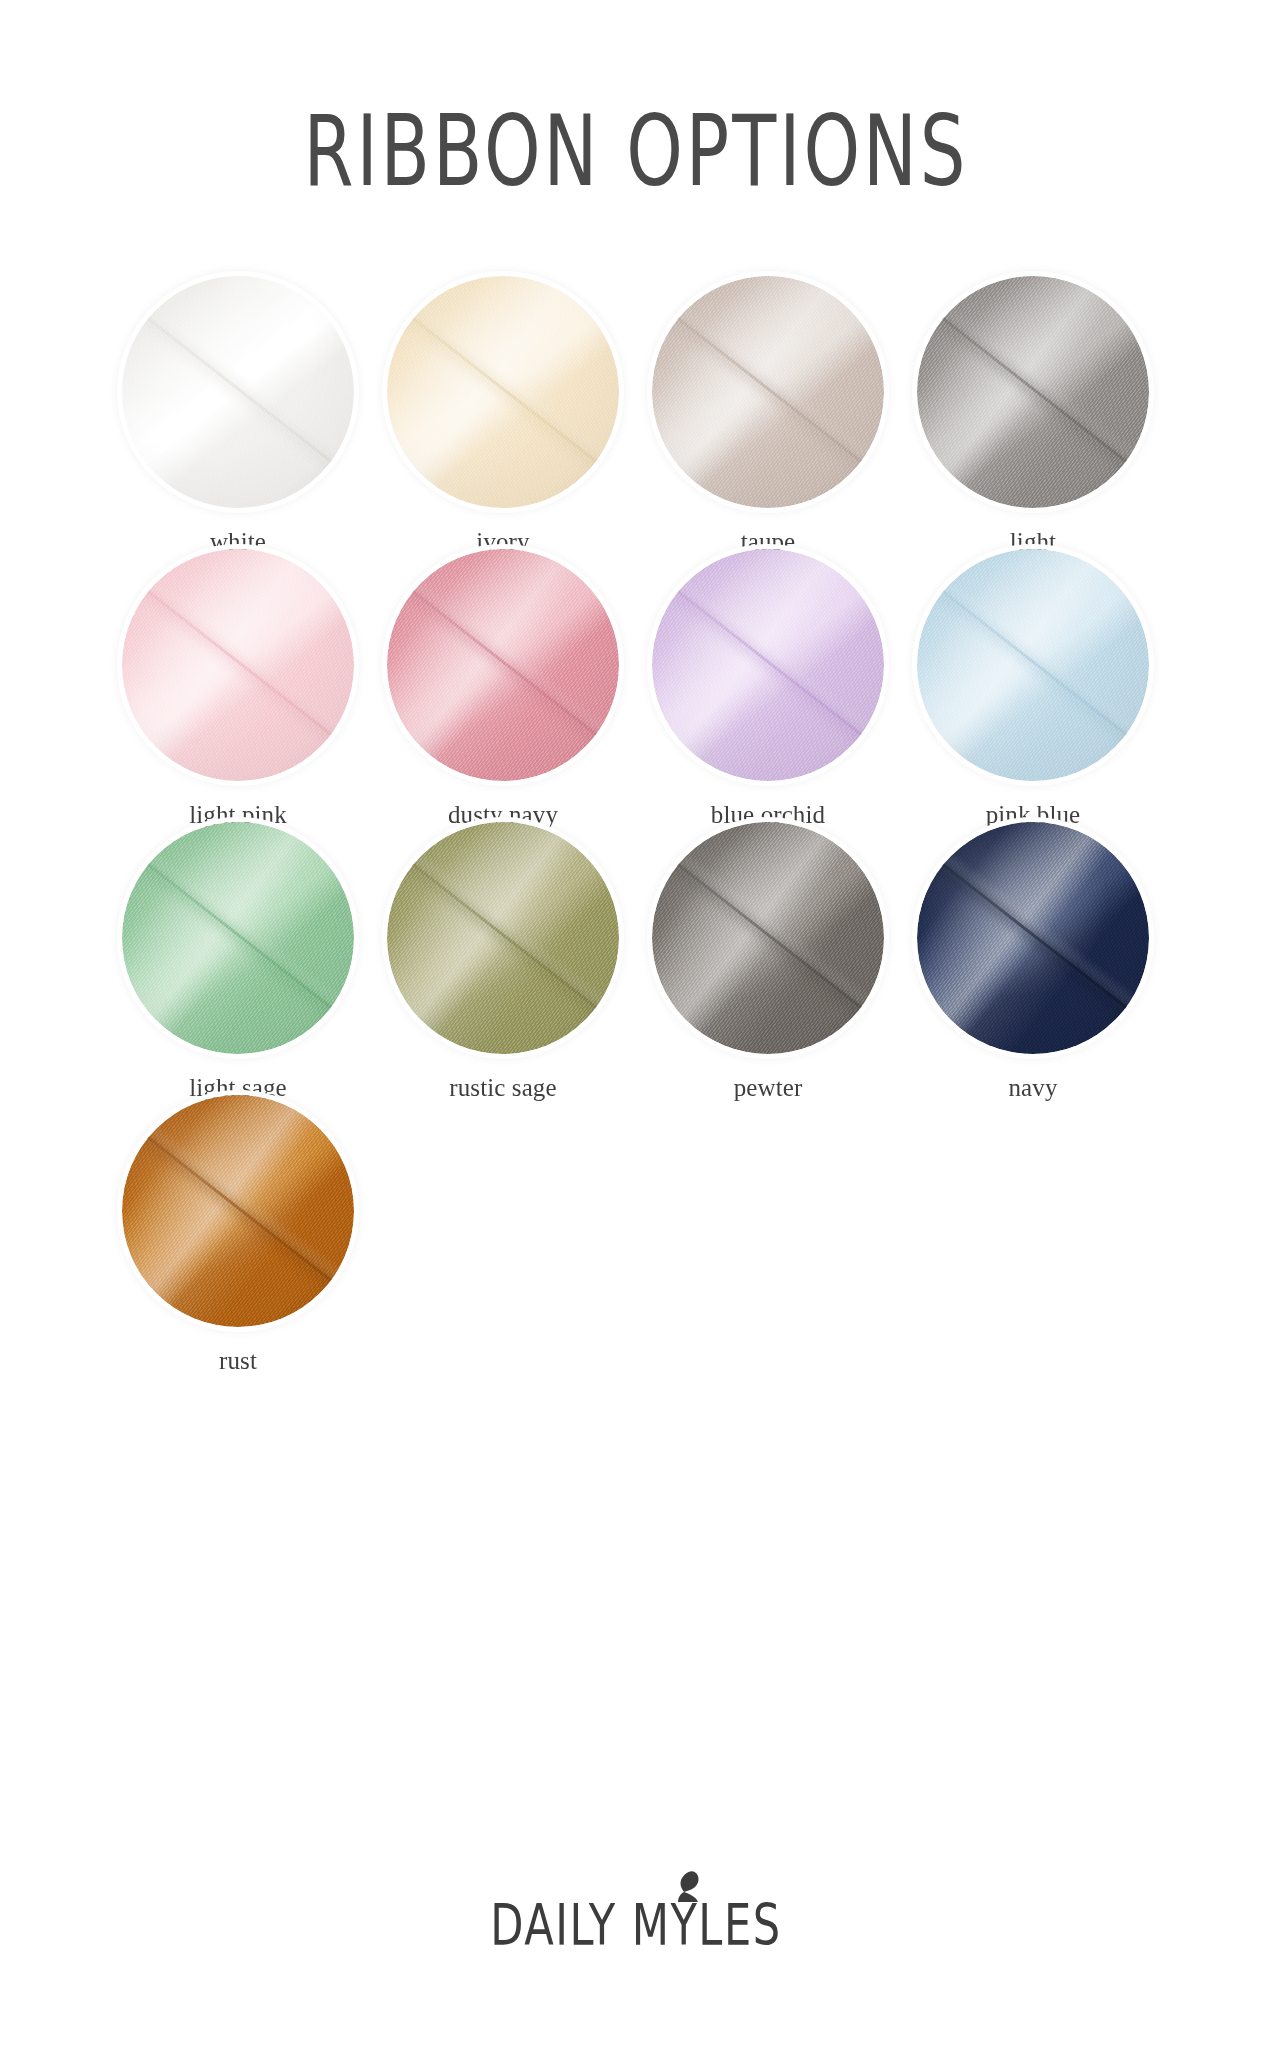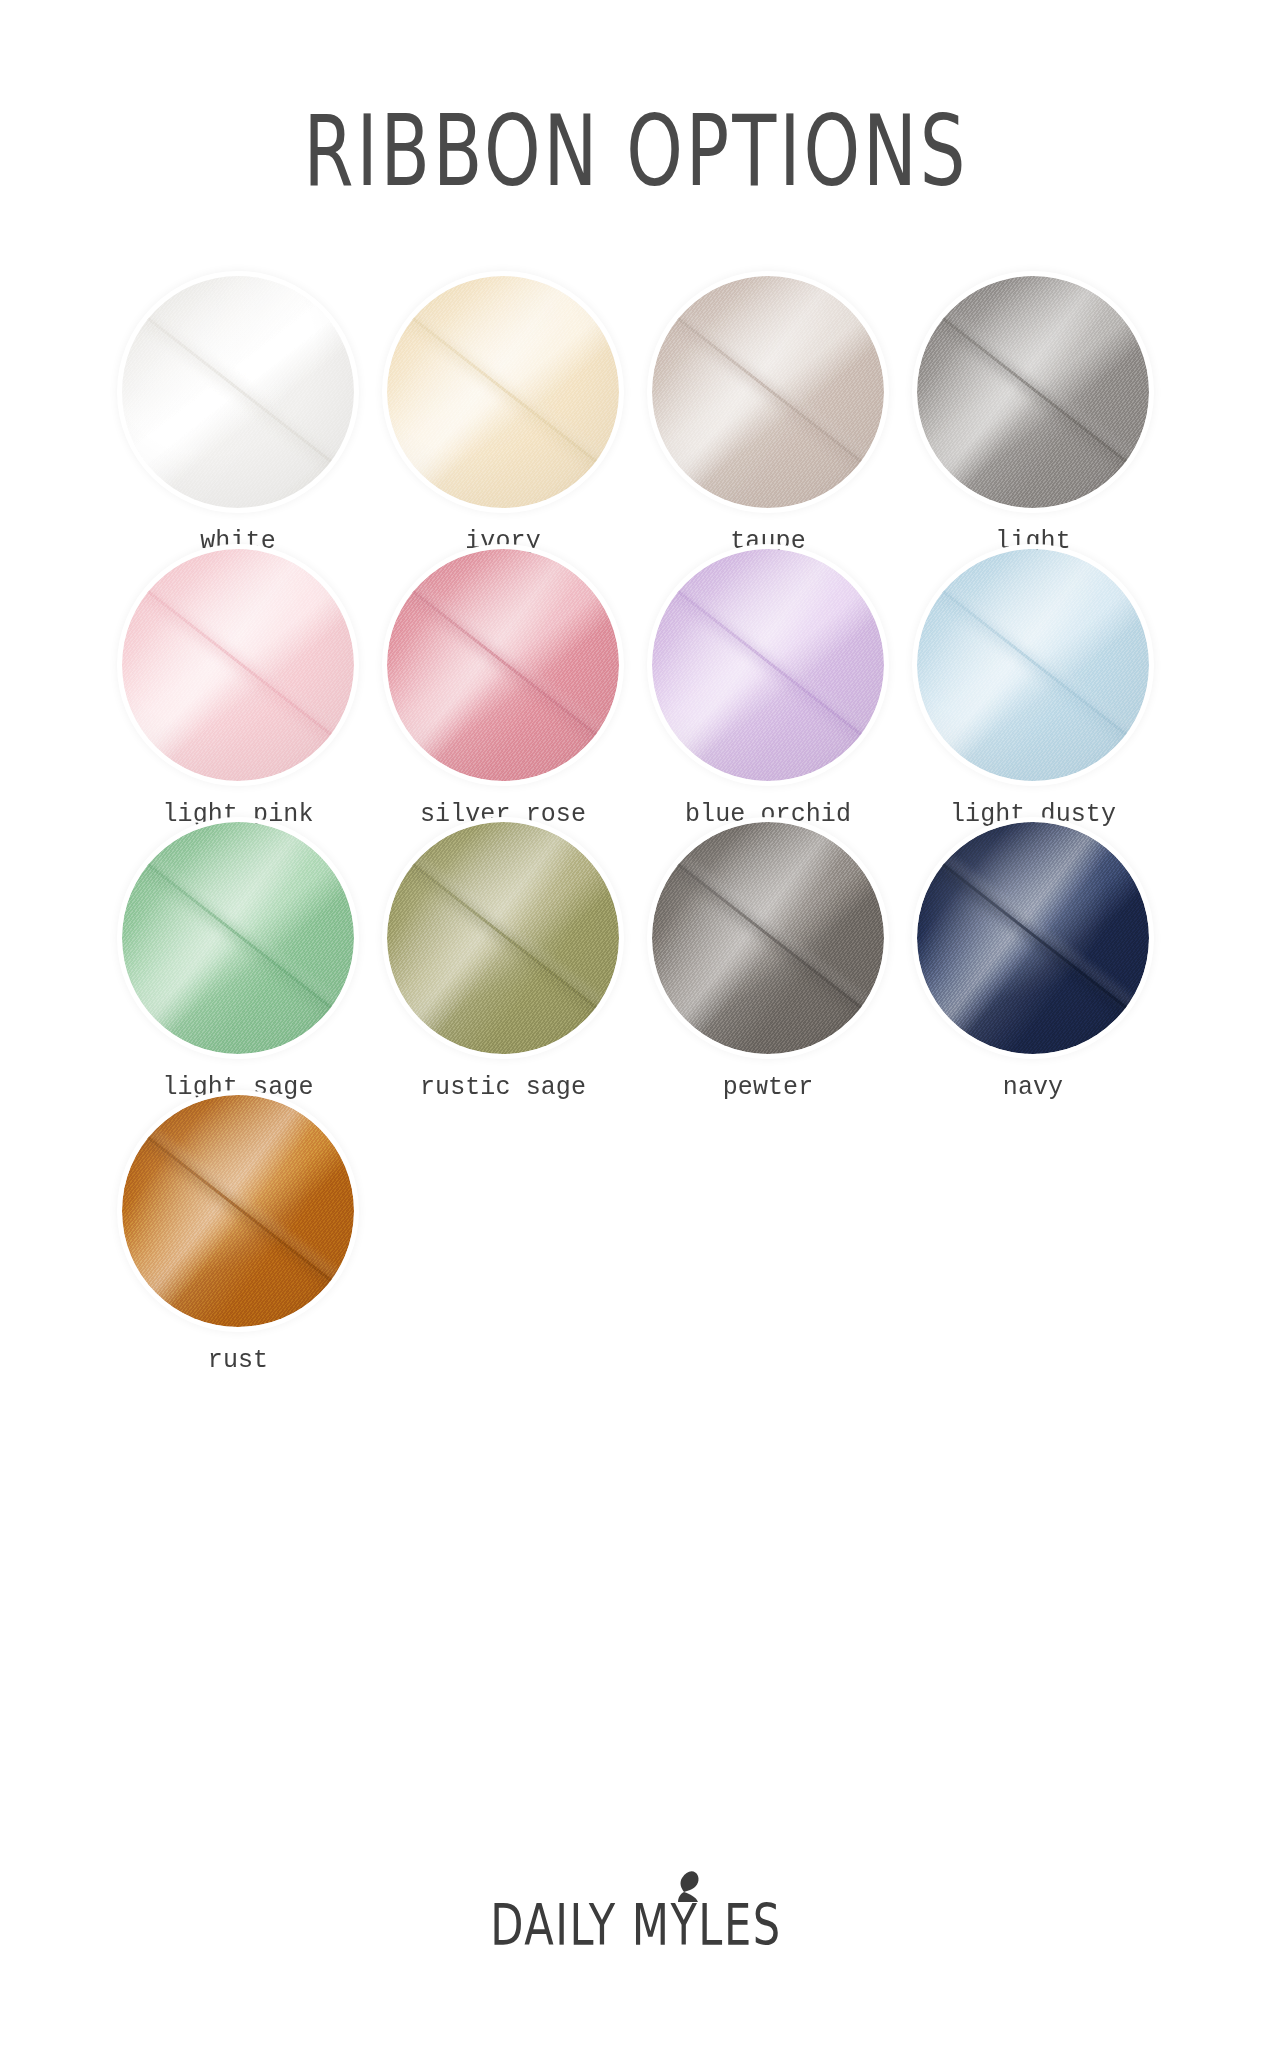--- a/index.html
+++ b/index.html
@@ -159,21 +159,21 @@
                 rgba(255,255,255,0.22) 0%,
                 rgba(255,255,255,0.0) 48%,
                 rgba(0,0,0,0.045) 88%,
                 rgba(0,0,0,0.09) 100%);
   }
 
   .swatch-label {
     margin-top: 19px;
     font-size: 25px;
     color: #3f3f3f;
-    font-family: Liberation Mono, monospace;
+    font-family: Liberation Serif, serif;
     text-align: center;
     line-height: 1.2;
     letter-spacing: 0.1px;
   }
 
   
   .footer {
     position: absolute;
     left: 0;
     right: 0;
@@ -278,21 +278,21 @@
         <div class="swatch-wrap">
           <div class="swatch">
             <div class="base" style="background: linear-gradient(142deg, rgb(212, 129, 143) 0%, rgb(224, 143, 156) 22%, rgb(239, 182, 191) 44%, rgb(239, 182, 191) 50%, rgb(224, 143, 156) 60%, rgb(224, 143, 156) 82%, rgb(212, 129, 143) 100%);"></div>
             <div class="sheen" style="background: linear-gradient(128deg, rgba(255, 255, 255, 0) 30%, rgba(255, 255, 255, 0.42) 46%, rgba(255, 255, 255, 0.1) 52%, rgba(255, 255, 255, 0) 62%);"></div>
             <div class="seam-soft" style="background: linear-gradient(rgba(255, 255, 255, 0.3), rgb(207, 123, 139) 55%, rgba(255, 255, 255, 0)); opacity: 0.55;"></div>
             <div class="seam" style="background: rgb(207, 123, 139); opacity: 0.8;"></div>
             <div class="weave"></div>
             <div class="vignette"></div>
           </div>
         </div>
-        <div class="swatch-label">silver rose</div>
+        <div class="swatch-label">dusty navy</div>
       </div>
       <div class="cell">
         <div class="swatch-wrap">
           <div class="swatch">
             <div class="base" style="background: linear-gradient(142deg, rgb(196, 166, 216) 0%, rgb(211, 185, 226) 22%, rgb(232, 212, 242) 44%, rgb(232, 212, 242) 50%, rgb(211, 185, 226) 60%, rgb(211, 185, 226) 82%, rgb(196, 166, 216) 100%);"></div>
             <div class="sheen" style="background: linear-gradient(128deg, rgba(255, 255, 255, 0) 30%, rgba(255, 255, 255, 0.42) 46%, rgba(255, 255, 255, 0.1) 52%, rgba(255, 255, 255, 0) 62%);"></div>
             <div class="seam-soft" style="background: linear-gradient(rgba(255, 255, 255, 0.3), rgb(191, 159, 212) 55%, rgba(255, 255, 255, 0)); opacity: 0.55;"></div>
             <div class="seam" style="background: rgb(191, 159, 212); opacity: 0.8;"></div>
             <div class="weave"></div>
             <div class="vignette"></div>
@@ -304,21 +304,21 @@
         <div class="swatch-wrap">
           <div class="swatch">
             <div class="base" style="background: linear-gradient(142deg, rgb(171, 203, 221) 0%, rgb(188, 216, 230) 22%, rgb(214, 233, 243) 44%, rgb(214, 233, 243) 50%, rgb(188, 216, 230) 60%, rgb(188, 216, 230) 82%, rgb(171, 203, 221) 100%);"></div>
             <div class="sheen" style="background: linear-gradient(128deg, rgba(255, 255, 255, 0) 30%, rgba(255, 255, 255, 0.42) 46%, rgba(255, 255, 255, 0.1) 52%, rgba(255, 255, 255, 0) 62%);"></div>
             <div class="seam-soft" style="background: linear-gradient(rgba(255, 255, 255, 0.3), rgb(166, 200, 218) 55%, rgba(255, 255, 255, 0)); opacity: 0.55;"></div>
             <div class="seam" style="background: rgb(166, 200, 218); opacity: 0.8;"></div>
             <div class="weave"></div>
             <div class="vignette"></div>
           </div>
         </div>
-        <div class="swatch-label">light dusty</div>
+        <div class="swatch-label">pink blue</div>
       </div>
       <div class="cell">
         <div class="swatch-wrap">
           <div class="swatch">
             <div class="base" style="background: linear-gradient(142deg, rgb(117, 179, 130) 0%, rgb(136, 193, 147) 22%, rgb(169, 214, 177) 44%, rgb(169, 214, 177) 50%, rgb(136, 193, 147) 60%, rgb(136, 193, 147) 82%, rgb(117, 179, 130) 100%);"></div>
             <div class="sheen" style="background: linear-gradient(128deg, rgba(255, 255, 255, 0) 30%, rgba(255, 255, 255, 0.42) 46%, rgba(255, 255, 255, 0.1) 52%, rgba(255, 255, 255, 0) 62%);"></div>
             <div class="seam-soft" style="background: linear-gradient(rgba(255, 255, 255, 0.3), rgb(111, 174, 124) 55%, rgba(255, 255, 255, 0)); opacity: 0.55;"></div>
             <div class="seam" style="background: rgb(111, 174, 124); opacity: 0.8;"></div>
             <div class="weave"></div>
             <div class="vignette"></div>

